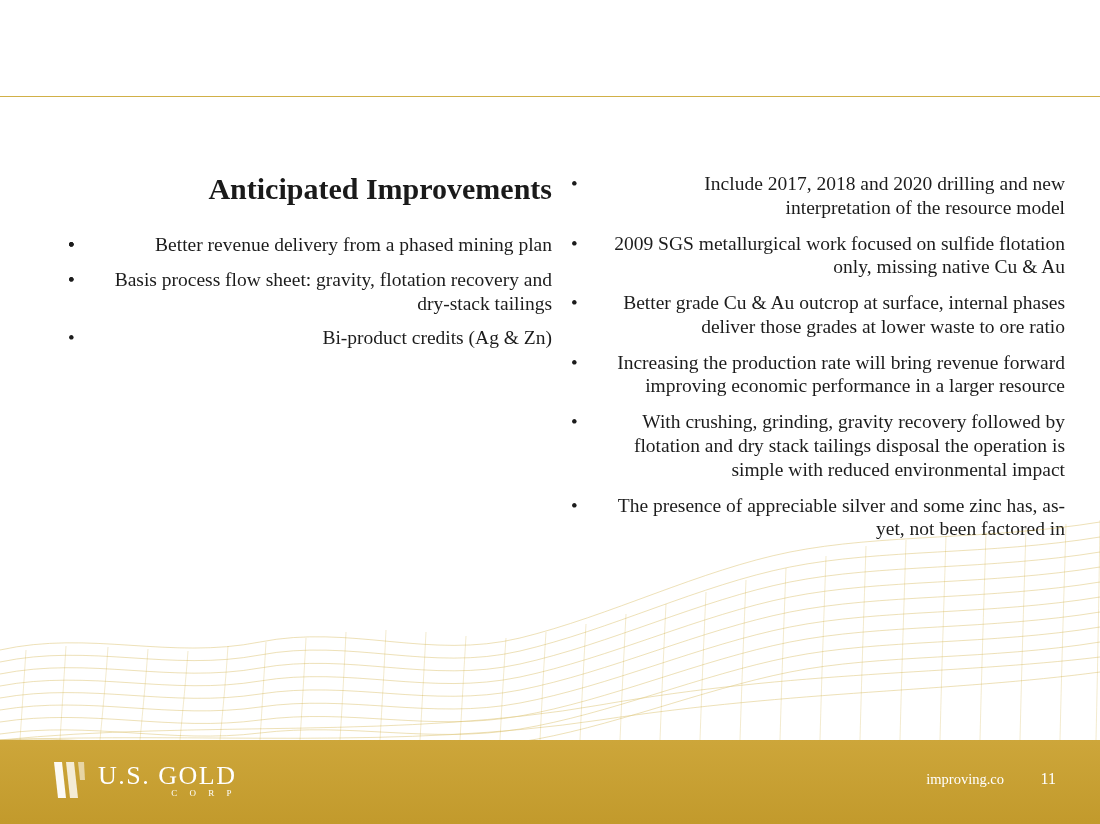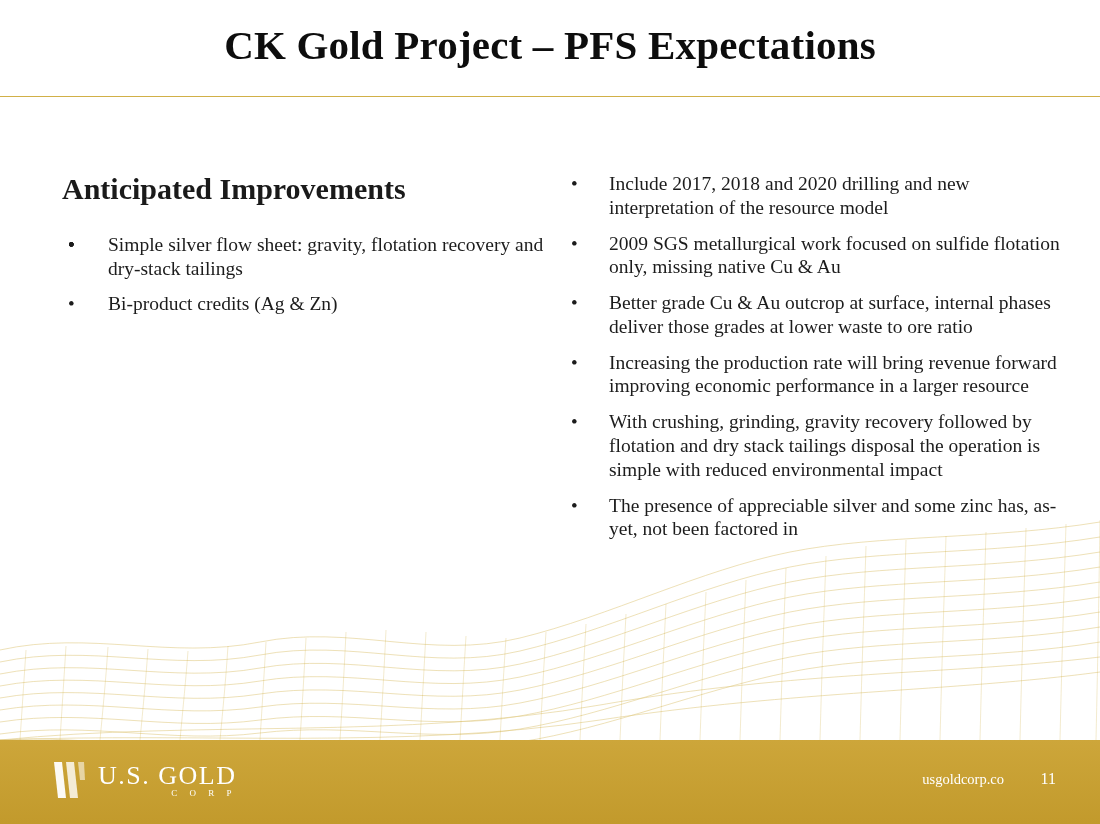--- a/index.html
+++ b/index.html
@@ -43,20 +43,21 @@
     width: 1100px;
     height: 1px;
     background: #c9a227;
     opacity: 0.85;
   }
 
   
   .col {
     position: absolute;
     top: 172px;
+    text-align: right;
   }
   .col-left {
     left: 62px;
     width: 490px;
   }
   .col-right {
     left: 565px;
     width: 500px;
   }
   .col-heading {
@@ -157,43 +158,41 @@
     color: #ffffff;
     font-family: "Liberation Serif", serif;
     font-size: 16px;
   }
 </style>
 </head>
 <body>
 
 <div class="slide">
 
-  <div class="title-block">
-    <div class="slide-title">CK Gold Project – PFS Expectations</div>
-  </div>
   <div class="title-rule"></div>
 
   <div class="col col-left">
     <div class="col-heading">Anticipated Improvements</div>
     <ul class="bullets left">
       <li>
         <span class="dot">•</span>
       </li>
       <li>
         <span class="dot">•</span>
       </li>
       <li>
         <span class="dot">•</span>
-      </li>
-      <li>
-        <span class="dot">•</span>
-      </li>
-      <li>
-        <span class="dot">•</span>
-        <span>Simple silver flow sheet: gravity, flotation recovery and dry-stack tailings</span>
+        <span>Better revenue delivery from a phased mining plan</span>
+      </li>
+      <li>
+        <span class="dot">•</span>
+      </li>
+      <li>
+        <span class="dot">•</span>
+        <span>Basis process flow sheet: gravity, flotation recovery and dry-stack tailings</span>
       </li>
       <li>
         <span class="dot">•</span>
         <span>Bi-product credits (Ag &amp; Zn)</span>
       </li>
     </ul>
   </div>
 
   <div class="col col-right">
     <ul class="bullets right">
@@ -275,17 +274,17 @@
       <svg class="logo-mark" viewBox="0 0 34 44">
         <polygon points="2,4 10,4 14,40 6,40" fill="#ffffff" opacity="0.95"></polygon>
         <polygon points="14,4 22,4 26,40 18,40" fill="#ffffff" opacity="0.8"></polygon>
         <polygon points="26,4 32,4 33,22 28,22" fill="#ffffff" opacity="0.55"></polygon>
       </svg>
       <div class="logo-text">
         <div class="logo-name">U.S. GOLD</div>
         <div class="logo-sub">C O R P</div>
       </div>
     </div>
-    <div class="site-url">usgoldcorp.co</div>
+    <div class="site-url">improving.co</div>
     <div class="page-num">11</div>
   </div>
 
 </div>
 
 </body></html>

